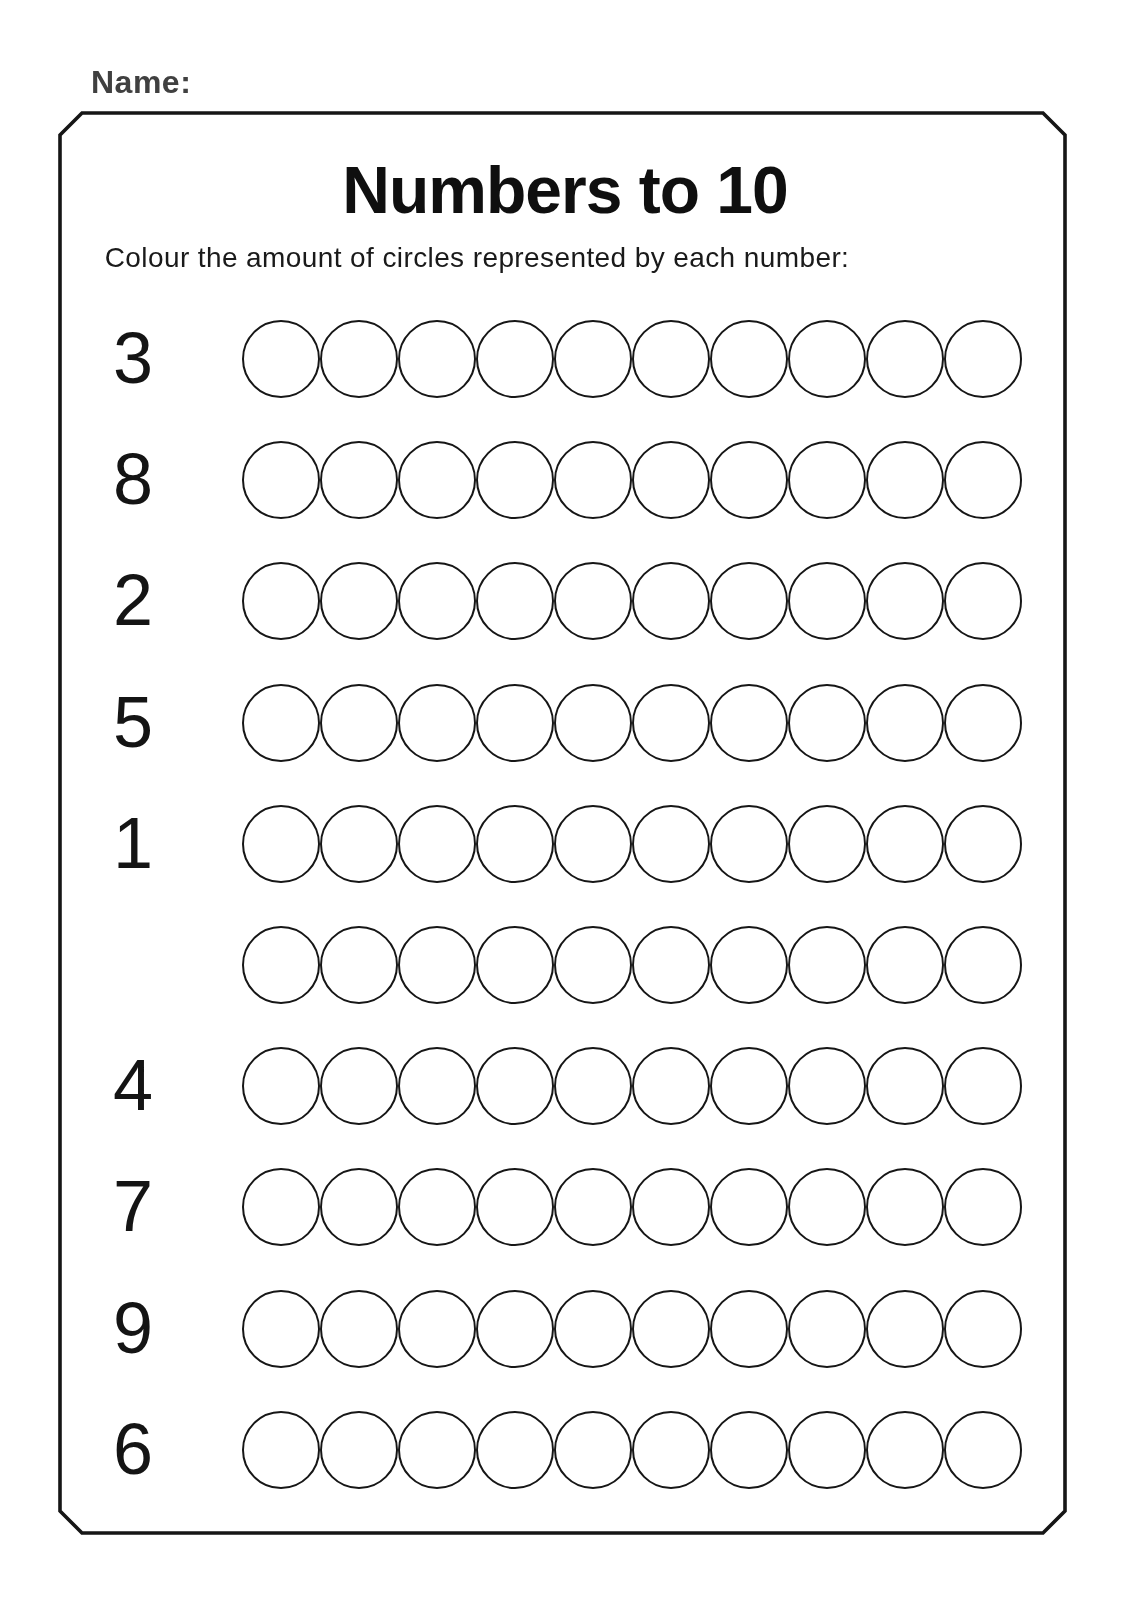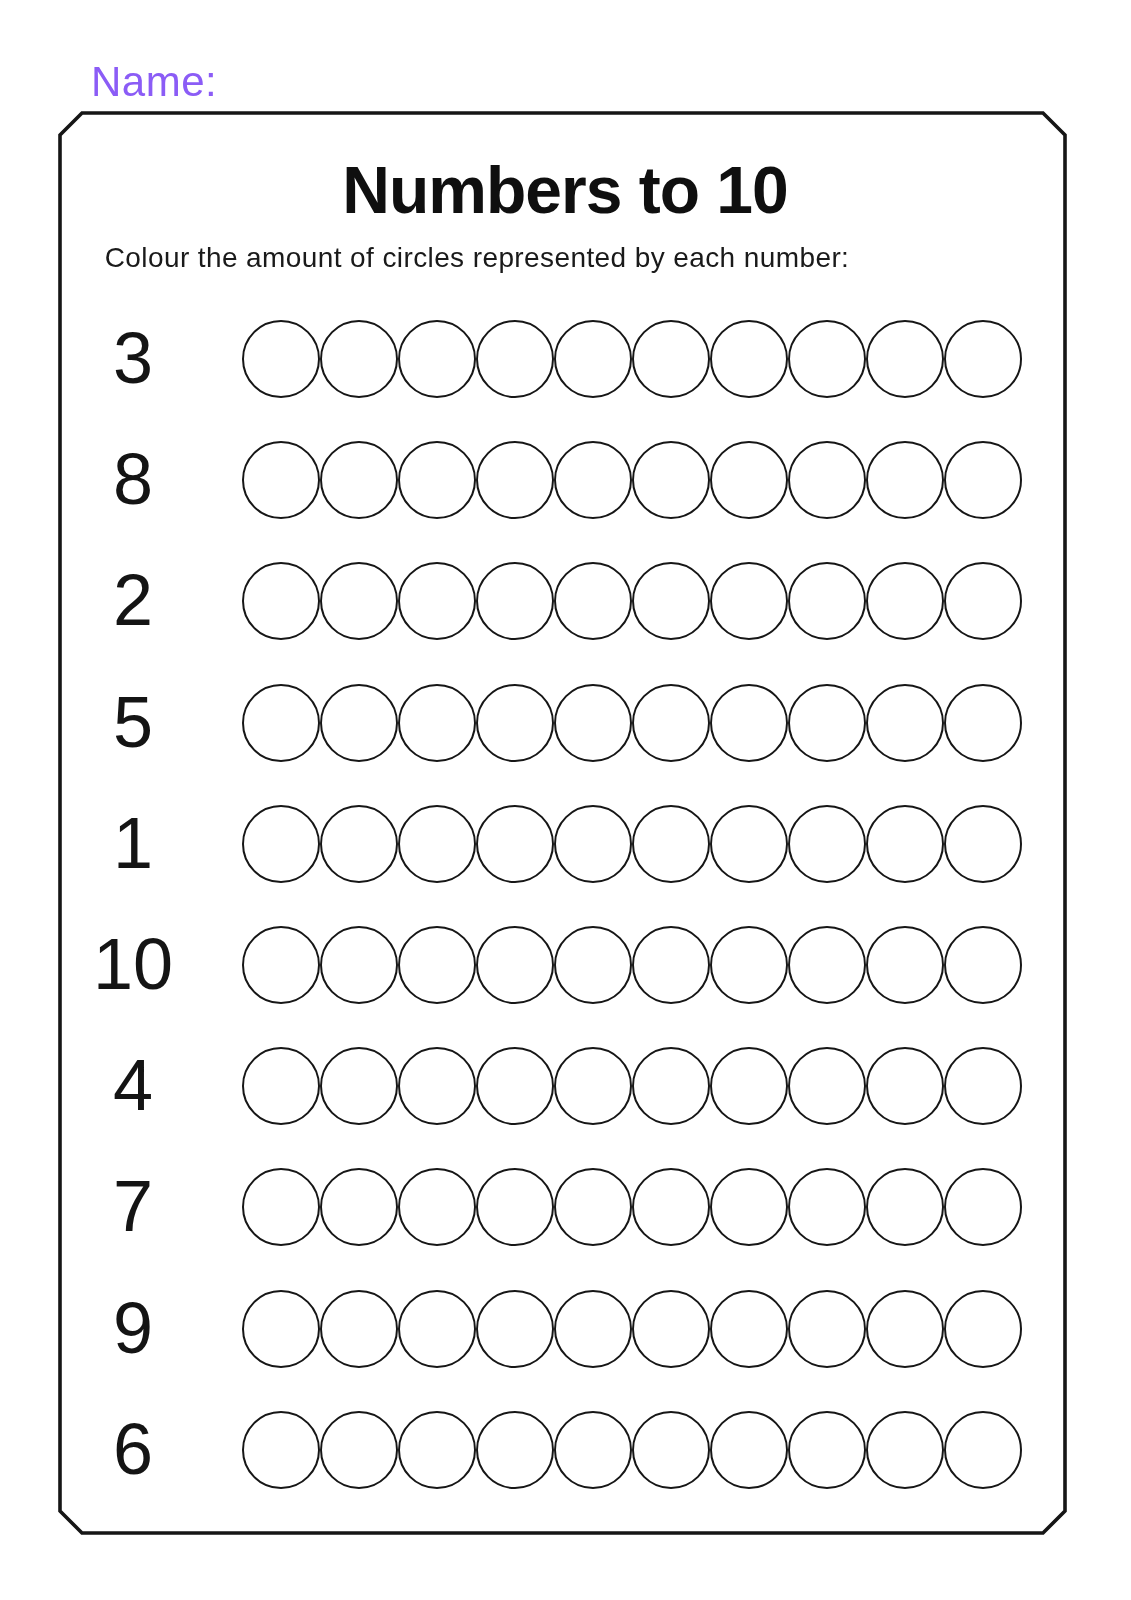--- a/index.html
+++ b/index.html
@@ -4,22 +4,22 @@
 <style>
   html,body{margin:0;padding:0;}
   body{
     width:1131px;height:1600px;position:relative;
     background:#ffffff;overflow:hidden;
     font-family:"Liberation Sans", sans-serif;
     color:#141414;
   }
   .name-label{
     position:absolute;left:91px;top:64px;
-    font-size:42px;line-height:36px;font-weight:400;
-    letter-spacing:0.5px;color:#8b5cf6;
+    font-size:32px;line-height:36px;font-weight:700;
+    letter-spacing:0.5px;color:#404040;
   }
   .frame{position:absolute;left:58px;top:111px;}
   .title{
     position:absolute;left:60px;top:150px;width:1010px;
     text-align:center;font-size:66px;line-height:80px;
     font-weight:800;letter-spacing:-1px;color:#0f0f0f;
   }
   .instruction{
     position:absolute;left:60px;top:240px;width:834px;
     text-align:center;font-size:28px;line-height:36px;
@@ -124,21 +124,20 @@
         <div class="circle"></div>
         <div class="circle"></div>
         <div class="circle"></div>
         <div class="circle"></div>
         <div class="circle"></div>
         <div class="circle"></div>
         <div class="circle"></div>
       </div>
     </div>
     <div class="row" style="top: 926px;">
-      <div class="row-number">10</div>
       <div class="circles">
         <div class="circle"></div>
         <div class="circle"></div>
         <div class="circle"></div>
         <div class="circle"></div>
         <div class="circle"></div>
         <div class="circle"></div>
         <div class="circle"></div>
         <div class="circle"></div>
         <div class="circle"></div>

